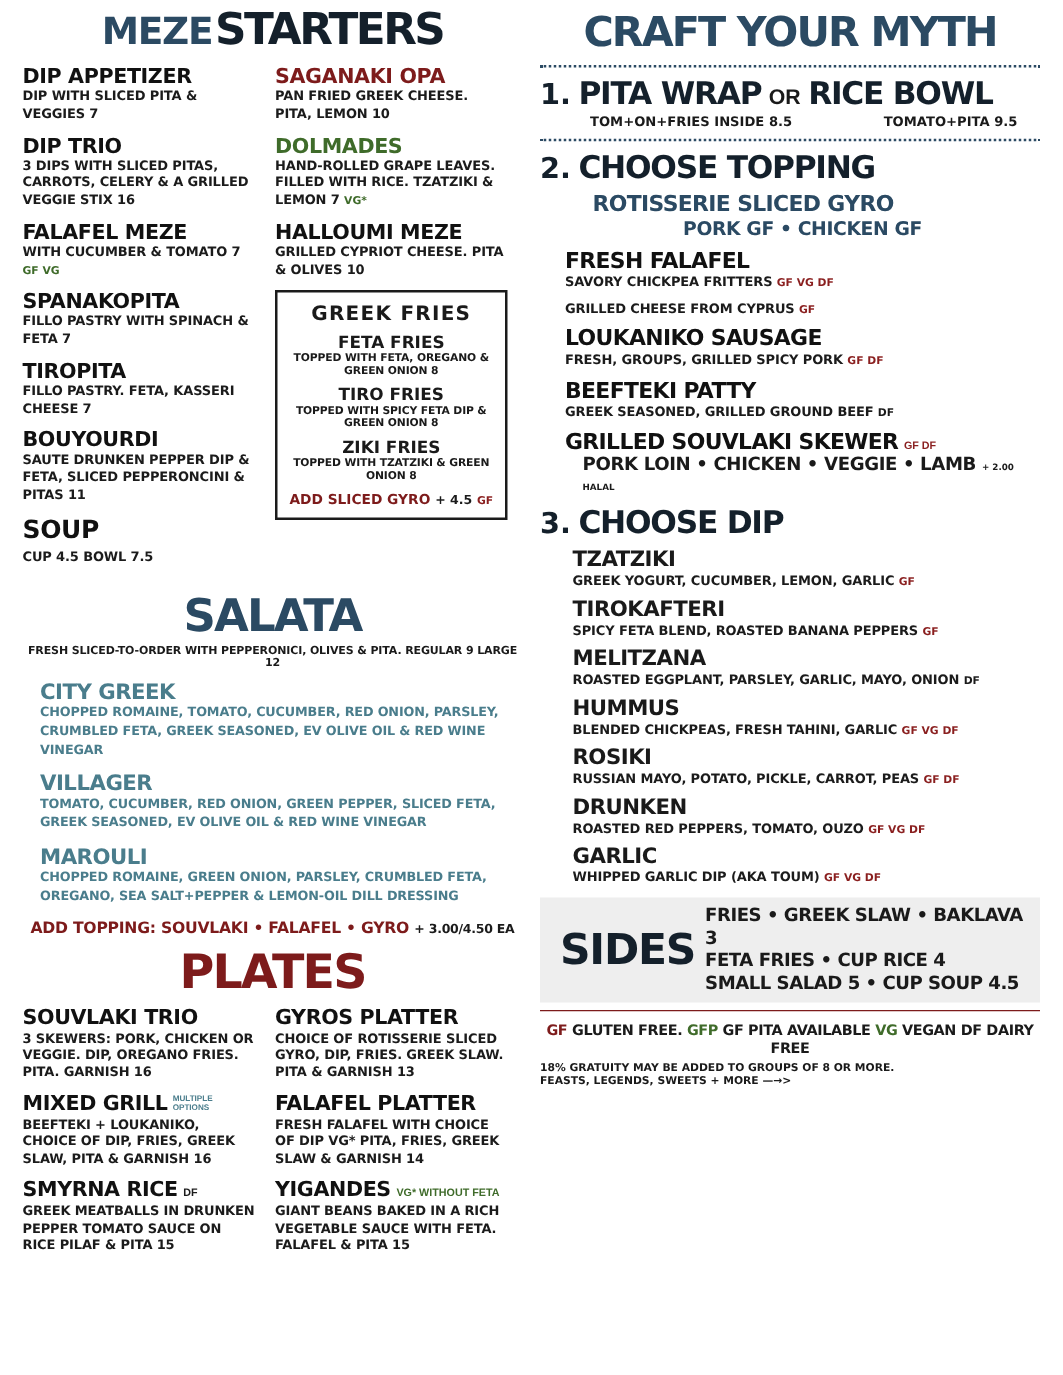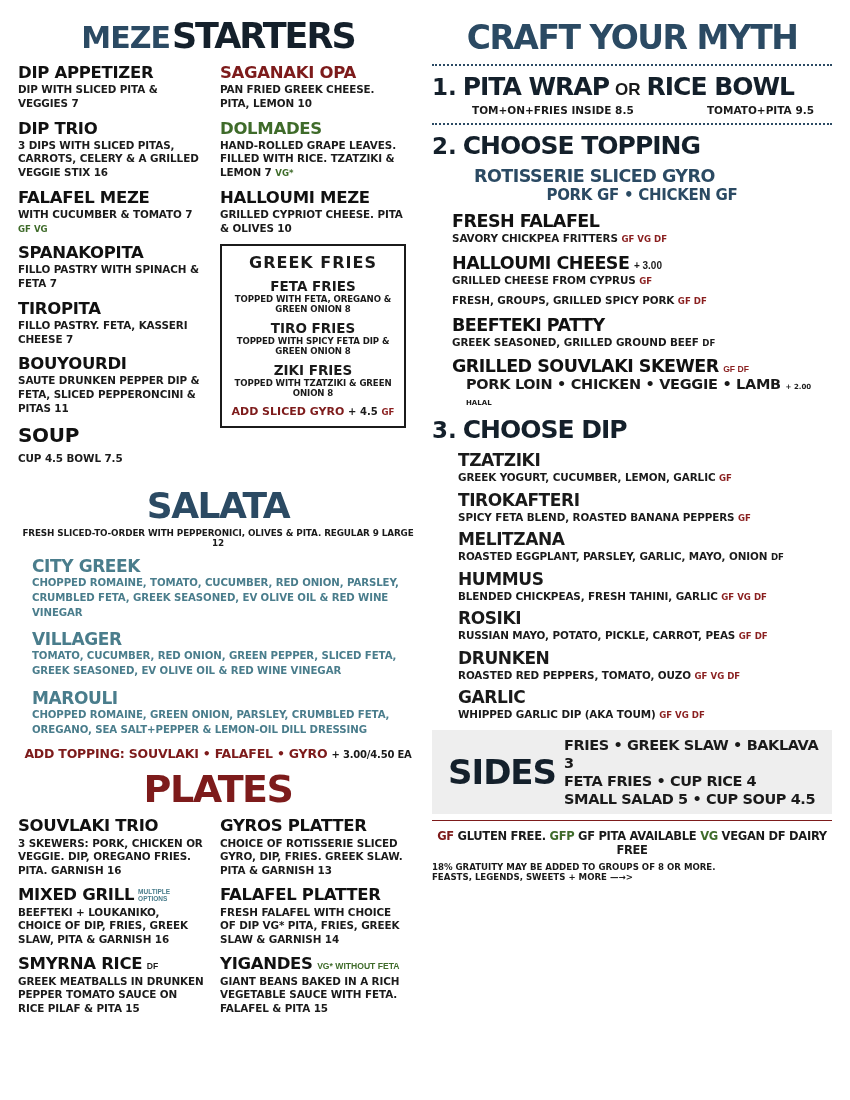--- a/index.html
+++ b/index.html
@@ -4,21 +4,21 @@
 <style>
   * { box-sizing: border-box; }
   html, body { margin:0; padding:0; }
   body {
     width: 850px; height: 1100px;
     background: #ffffff;
     font-family: "Liberation Sans", sans-serif;
     color: #1a1a1a;
     overflow: hidden;
   }
-  .page { position: relative; width: 850px; height: 1100px; padding: 14px 18px; display: flex; gap: 14px; }
+  .page { position: relative; width: 850px; height: 1100px; padding: 2px 18px; display: flex; gap: 14px; }
   .col-left { width: 400px; }
   .col-right { width: 400px; }
   .item-name {
     font-family: "DejaVu Sans", sans-serif;
     font-weight: bold;
     font-size: 16.5px;
     letter-spacing: -0.3px;
     color: #111;
     line-height: 1.12;
   }
@@ -275,31 +275,28 @@
 
     <div class="top-item">
       <div class="top-name">FRESH FALAFEL</div>
       <div class="item-desc">
         <span>SAVORY CHICKPEA FRITTERS</span>
         <span class="tag gf">GF VG DF</span>
       </div>
     </div>
 
     <div class="top-item">
-      <div>
-        <span class="top-name">HALLOUMI CHEESE</span>
-        <span class="plus">+ 3.00</span>
-      </div>
       <div class="item-desc">
         <span>GRILLED CHEESE FROM CYPRUS</span>
         <span class="tag gf">GF</span>
       </div>
     </div>
 
     <div class="top-item">
+      <div class="top-name">LOUKANIKO SAUSAGE</div>
       <div class="item-desc">
         <span>FRESH, GROUPS, GRILLED SPICY PORK</span>
         <span class="tag gf">GF DF</span>
       </div>
     </div>
 
     <div class="top-item">
       <div class="top-name">BEEFTEKI PATTY</div>
       <div class="item-desc">
         <span>GREEK SEASONED, GRILLED GROUND BEEF</span>

